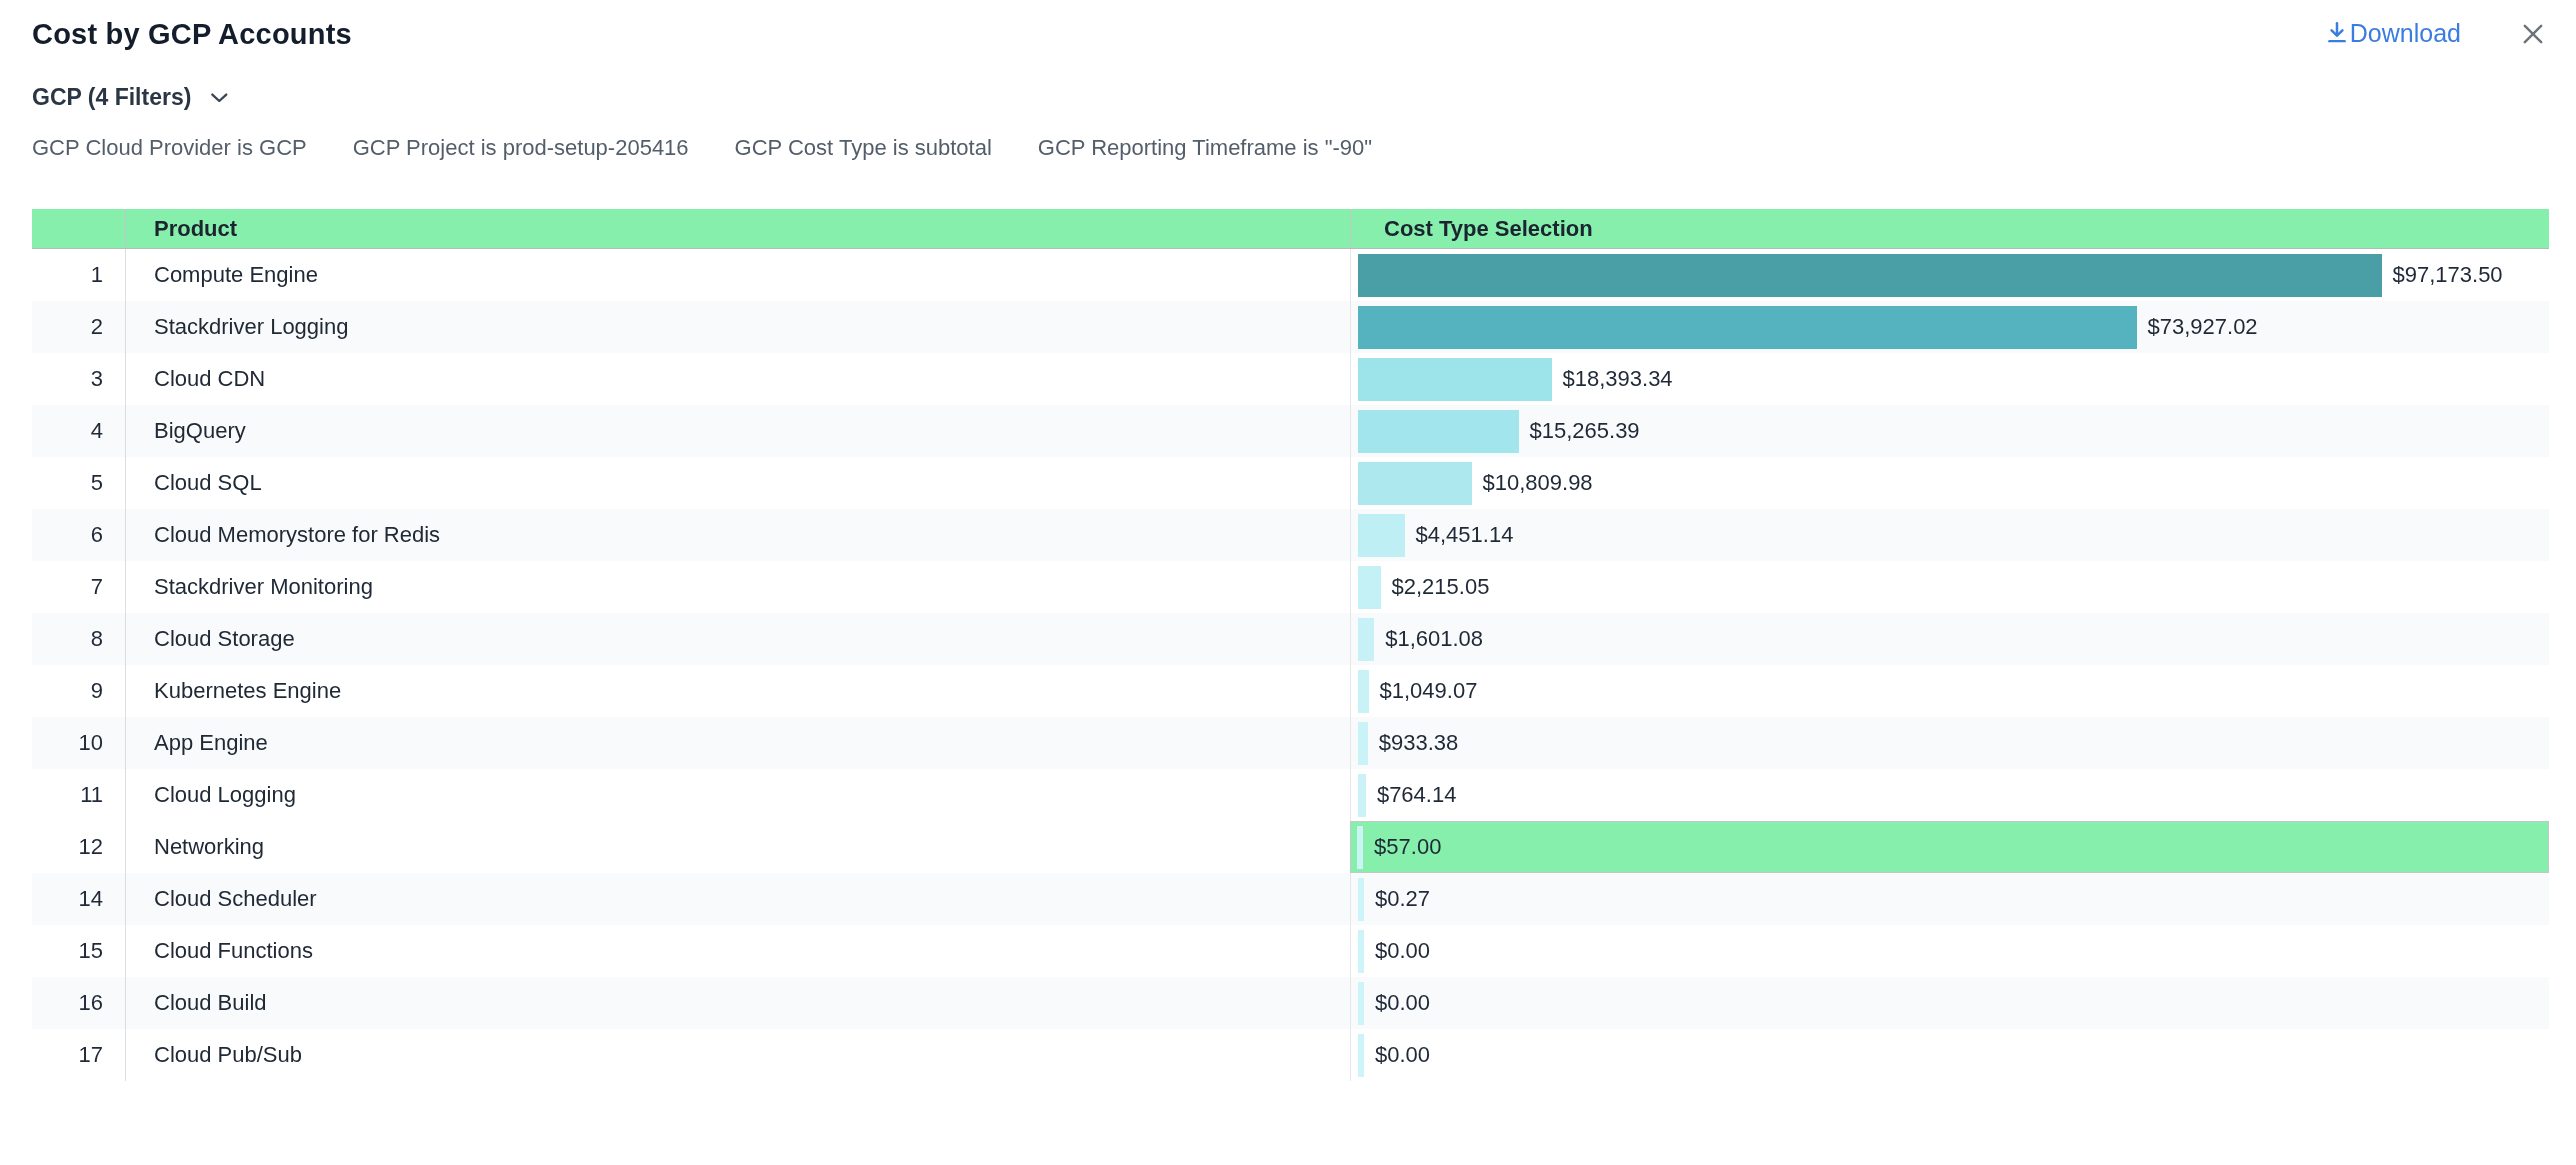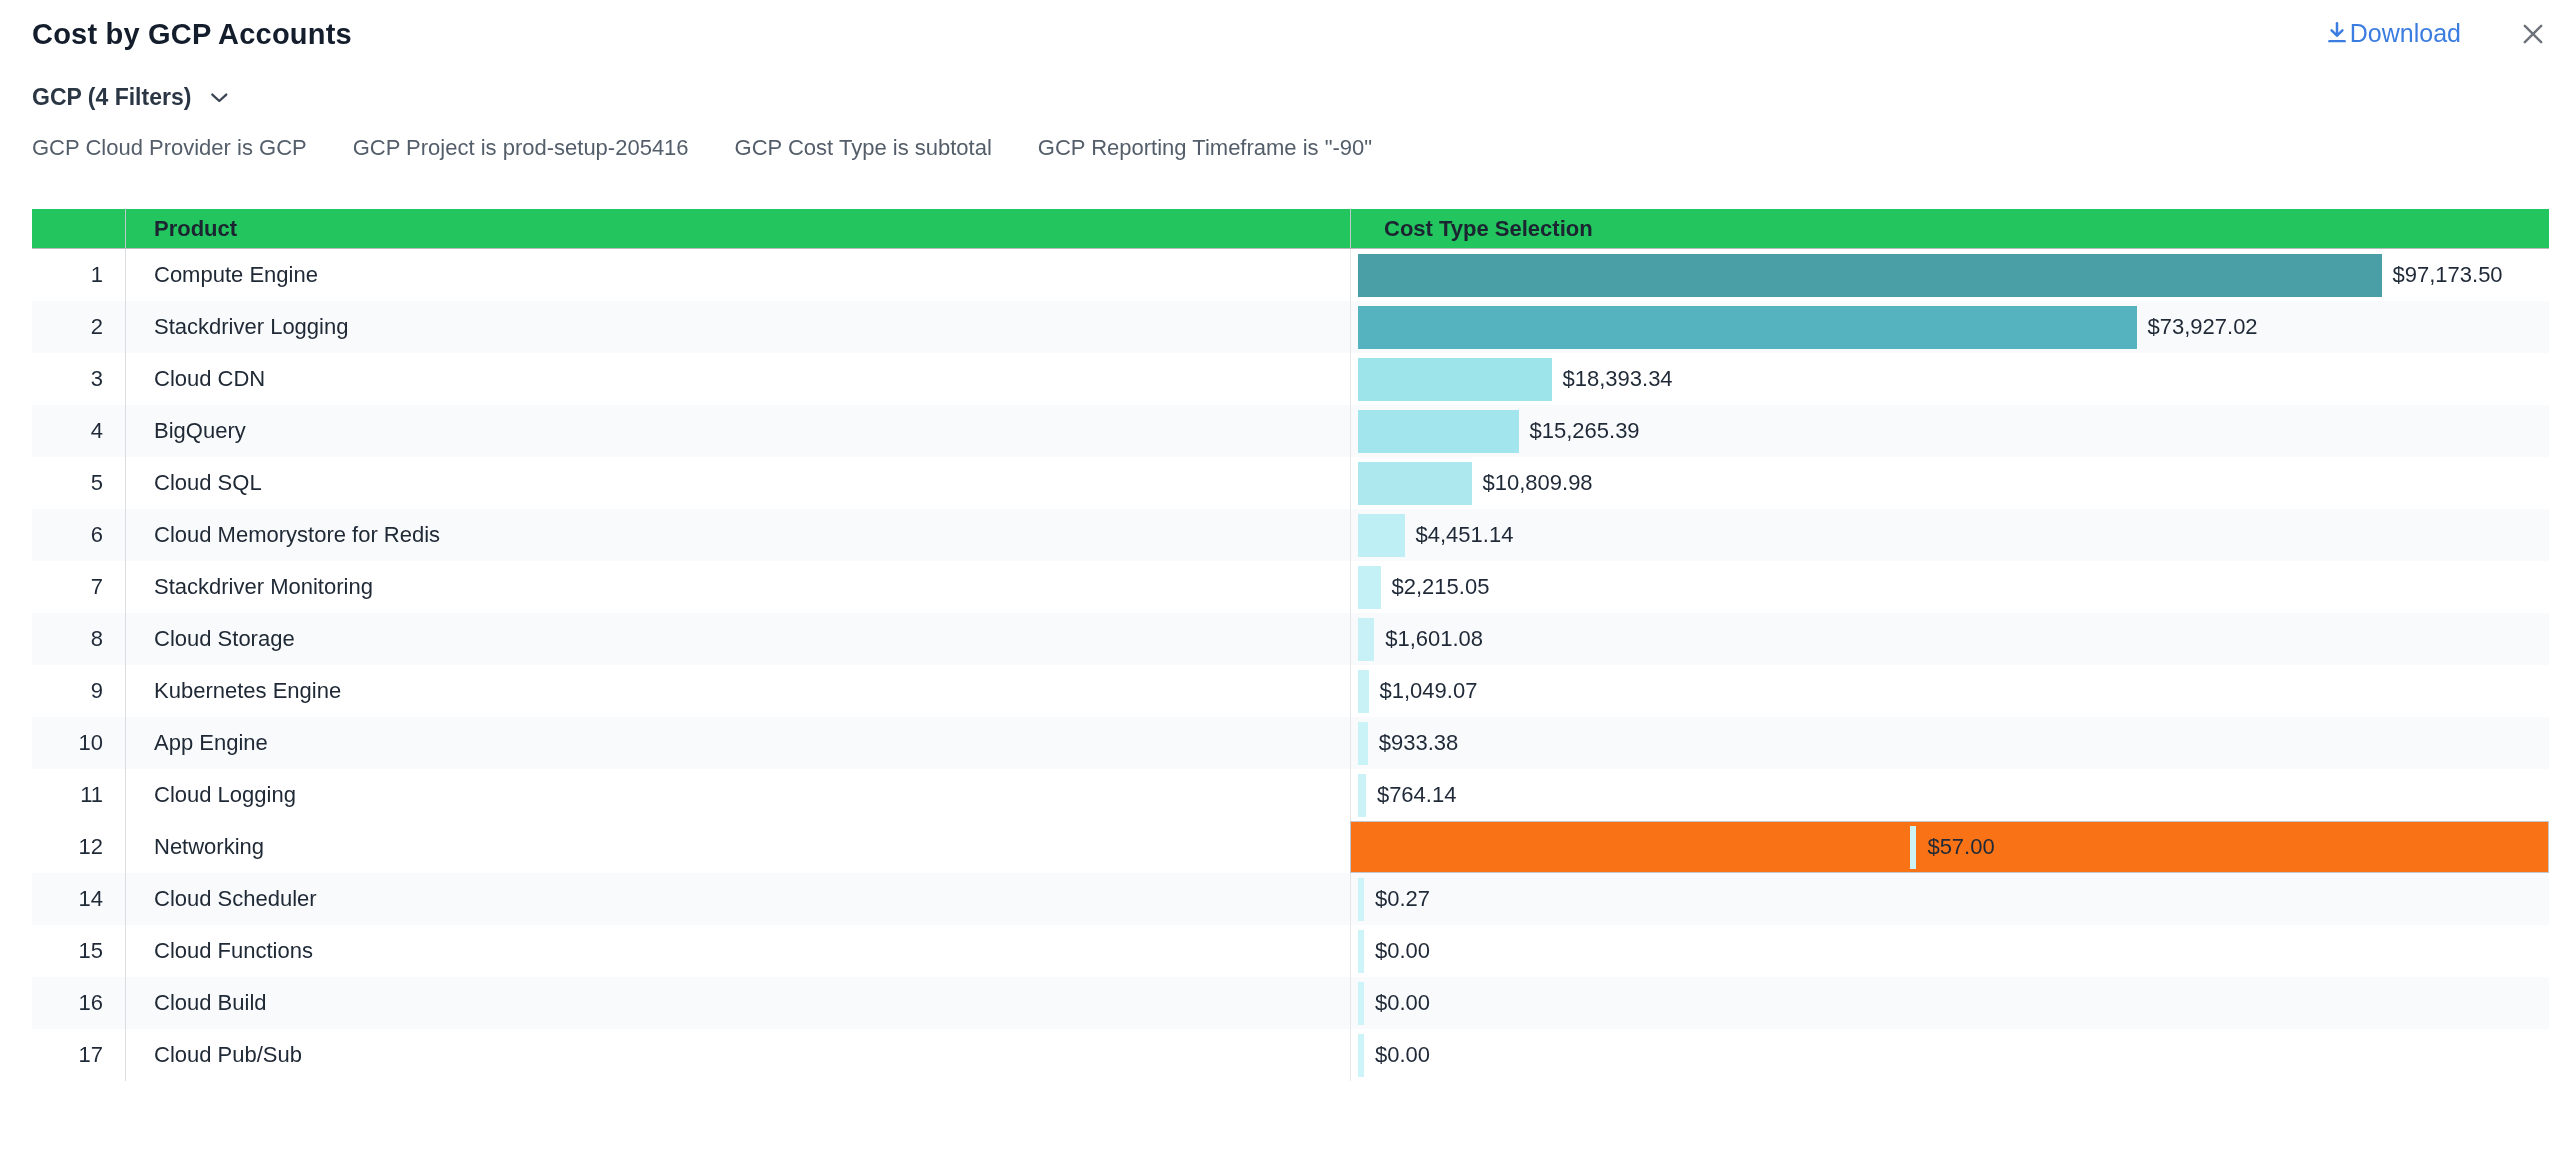--- a/index.html
+++ b/index.html
@@ -20,35 +20,35 @@
 
   
   .filters-summary{display:flex;align-items:center;gap:19px;margin:32px 0 0 32px;cursor:pointer;}
   .filters-summary .label{font-size:23px;font-weight:700;color:#2b3644;}
   .filter-row{display:flex;gap:46px;margin:24px 0 0 32px;}
   .filter-item{font-size:22px;color:#535e6a;white-space:nowrap;}
 
   
   .table{position:absolute;left:32px;top:209px;width:2517px;}
   .thead{display:grid;grid-template-columns:93px 1225px 1fr;height:39px;
-         background:#22c55e;border-bottom:1.9px solid #b6babd;}
+         background:#86efac;border-bottom:1.9px solid #b6babd;}
   .thead .th{display:flex;align-items:center;font-size:22px;font-weight:700;color:#1b2430;}
   .th-product{padding-left:28px;border-left:0.9px solid #c3c6c9;}
   .th-cost{padding-left:33px;border-left:0.9px solid #c3c6c9;}
 
   .row{display:grid;grid-template-columns:93px 1225px 1fr;height:52px;background:#ffffff;}
   .row.alt{background:#f9fafb;}
   .row.hovered{background:#f0f2f4;}
   .cell-num{display:flex;align-items:center;justify-content:flex-end;
             padding-right:22px;font-size:22px;color:#1f2937;}
   .cell-product{display:flex;align-items:center;padding-left:28px;
                 font-size:22px;color:#202a36;border-left:0.9px solid #dbdee0;}
   .cell-cost{display:flex;align-items:center;position:relative;
              border-left:0.9px solid #e4e6e8;padding-left:6.5px;}
-  .cell-cost.selected{border:0.9px solid #c3c7cb;background:#f97316;padding-left:5.6px;justify-content:center;}
+  .cell-cost.selected{border:0.9px solid #c3c7cb;background:#86efac;padding-left:5.6px;}
   .bar{height:43px;flex:none;}
   .val{margin-left:11px;font-size:22px;color:#1f2937;white-space:nowrap;}
 </style>
 </head>
 <body>
 
 <div class="modal">
 
   <div class="topbar">
     <div class="title">Cost by GCP Accounts</div>

